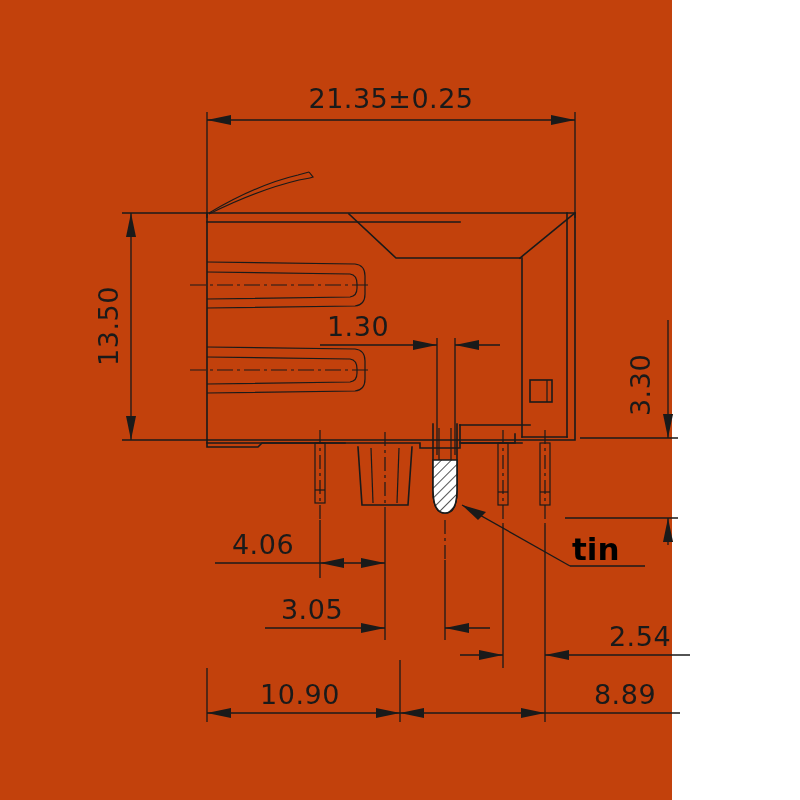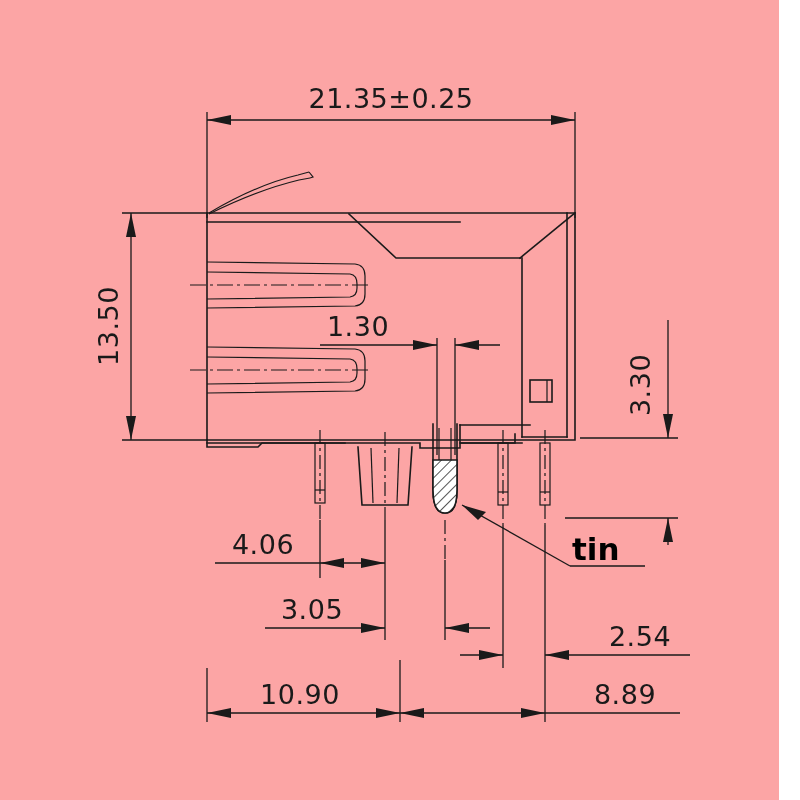--- a/index.html
+++ b/index.html
@@ -9,23 +9,23 @@
     background: #ffffff;
   }
   body {
     width: 800px;
     height: 800px;
     font-family: "DejaVu Sans", sans-serif;
     overflow: hidden;
   }
   #drawing-root {
     position: relative;
-    width: 779px;
+    width: 672px;
     height: 800px;
-    background: #fca5a5;
+    background: #c2410c;
   }
   svg#cad {
     display: block;
     width: 800px;
     height: 800px;
   }
   .obj { fill: none; stroke: #1a1a1a; stroke-width: 1.6; stroke-linecap: square; stroke-linejoin: miter; }
   .obj-thin { fill: none; stroke: #1a1a1a; stroke-width: 1.2; }
   .dimline { fill: none; stroke: #1a1a1a; stroke-width: 1.3; }
   .extline { fill: none; stroke: #1a1a1a; stroke-width: 1.3; }

